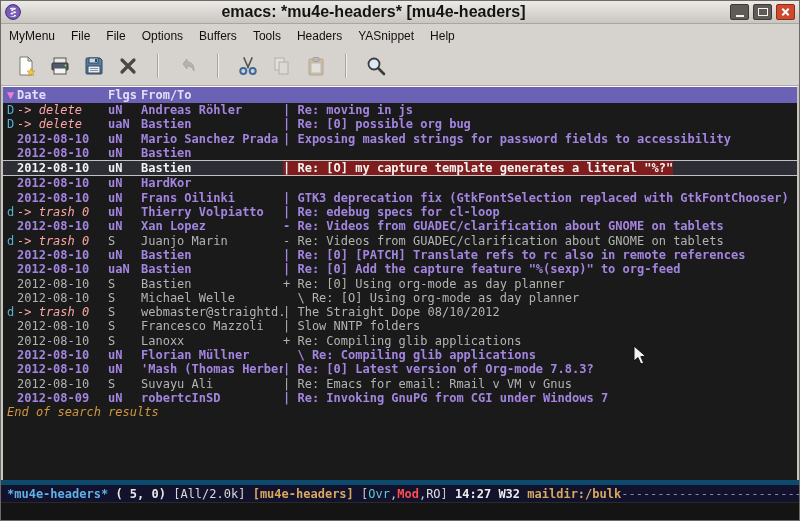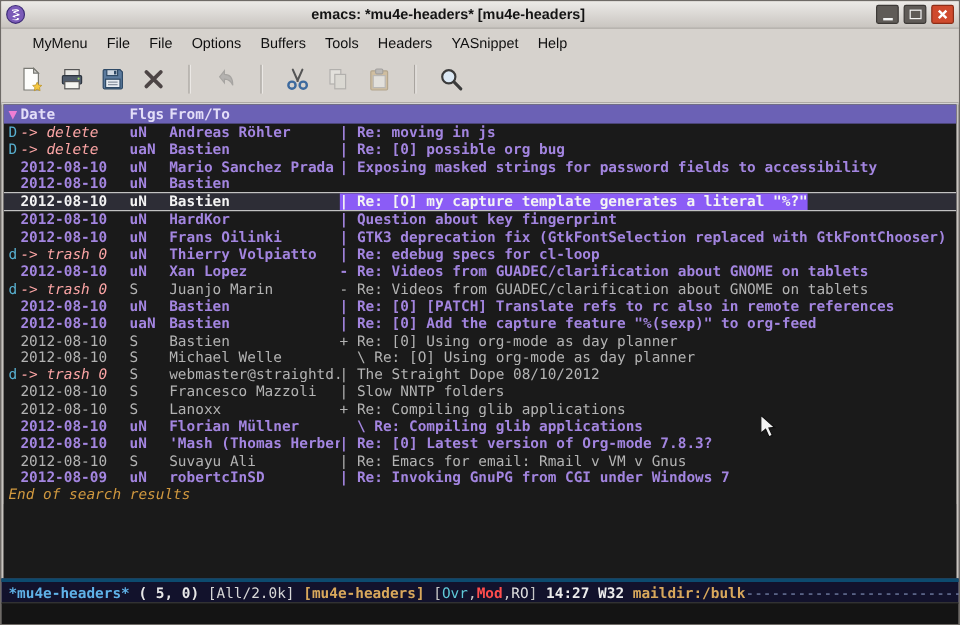--- a/index.html
+++ b/index.html
@@ -7,38 +7,38 @@
     position:relative;width:800px;height:521px;box-sizing:border-box;
     border:1px solid #6e6a66;background:#d6d2cd;
     display:flex;flex-direction:column;overflow:hidden;
     font-family:"DejaVu Sans Mono",monospace;
   }
   
   .titlebar{
     height:22px;flex:0 0 22px;display:flex;align-items:center;
     background:linear-gradient(#eceae7,#c9c5c0);
     border-bottom:1px solid #a9a5a0;padding:0 4px;
-    font-family:"Liberation Sans",sans-serif;font-size:12px;font-weight:bold;color:#141414;
+    font-family:"Liberation Sans",sans-serif;font-size:16px;font-weight:bold;color:#141414;
   }
   .titlebar .app-icon{width:16px;height:16px;flex:0 0 16px;}
   .titlebar .title{flex:1;text-align:center;white-space:nowrap;overflow:hidden;}
   .win-btn{width:17px;height:14px;margin-left:4px;display:flex;align-items:center;justify-content:center;
     background:#5f5b57;border:1px solid #3c3936;border-radius:2px;position:relative;}
   .win-btn.close{background:#cf4a2d;border-color:#8c2d17;}
   .win-btn .minbar{width:8px;height:2px;background:#f4f4f4;margin-top:7px;}
   .win-btn .maxbox{width:8px;height:6px;border:1.5px solid #f4f4f4;}
   .win-btn .xbars{position:absolute;inset:0;}
   .win-btn .xbars::before,.win-btn .xbars::after{
     content:"";position:absolute;left:3.5px;top:6px;width:9px;height:2px;background:#fff;}
   .win-btn .xbars::before{transform:rotate(45deg);}
   .win-btn .xbars::after{transform:rotate(-45deg);}
   
   .menubar{
     height:23px;flex:0 0 23px;display:flex;align-items:center;background:#d6d2cd;
-    font-family:"Liberation Sans",sans-serif;font-size:12px;color:#101010;padding-left:18px;
+    font-family:"Liberation Sans",sans-serif;font-size:12px;color:#101010;padding-left:0;
   }
   .menu-item{padding:4px 8px;cursor:default;}
   
   .toolbar{
     height:38px;flex:0 0 38px;display:flex;align-items:center;background:#d6d2cd;
     border-bottom:1px solid #aeaaa5;padding-left:8px;
   }
   .tool-btn{width:30px;height:30px;margin:0 2px;display:flex;align-items:center;justify-content:center;border-radius:3px;}
   .tool-btn.disabled{opacity:.45;}
   .tool-btn svg{width:22px;height:22px;}
@@ -62,27 +62,27 @@
   .msg-list{flex:0 0 auto;}
   .row{display:flex;height:14.3px;line-height:14.3px;font-size:12px;white-space:pre;}
   .row.unread{color:#a385e0;font-weight:bold;}
   .row.read{color:#b3b3b3;font-weight:normal;}
   .row .c-mark{color:#58b0d0;font-weight:normal;}
   .row.marked .c-date{color:#fca5a5;font-style:italic;font-weight:normal;}
   .row.current{
     background:#2d2d36;color:#f4f4f4;font-weight:bold;
     border-top:1px solid #c2c2c2;border-bottom:1px solid #c2c2c2;
   }
-  .row.current .c-subj .hl{background:#8b5cf6;}
+  .row.current .c-subj .hl{background:#7f1d1d;}
   .eob{height:14.3px;line-height:14.3px;font-size:12px;color:#d0983f;font-style:italic;padding-left:4px;}
   .filler{flex:1;background:#1a1a1a;}
   
   .modeline{
     height:17px;flex:0 0 17px;display:flex;align-items:center;background:#12122c;
-    border-top:3px solid #0c4a6e;font-size:12px;line-height:16px;white-space:pre;padding-left:6px;overflow:hidden;text-align:right;
+    border-top:5px solid #0c4a6e;font-size:12px;line-height:16px;white-space:pre;padding-left:6px;overflow:hidden;text-align:right;
   }
   .minibuffer{height:17px;flex:0 0 17px;background:#141414;border-top:1px solid #2a2a2a;}
   
   .mouse-cursor{position:absolute;left:632px;top:344px;width:15px;height:22px;pointer-events:none;}
 </style>
 </head>
 <body>
 
 <div class="window">
 
@@ -188,21 +188,21 @@
       <span class="c-date">Date</span>
       <span class="c-flags">Flgs</span>
       <span class="c-from">From/To</span>
     </div>
     <div class="msg-list">
         <div class="row unread marked"><span class="c-mark">D</span><span class="c-date">-&gt; delete</span><span class="c-flags">uN</span><span class="c-from">Andreas Röhler</span><span class="c-subj">| Re: moving in js</span></div>
         <div class="row unread marked"><span class="c-mark">D</span><span class="c-date">-&gt; delete</span><span class="c-flags">uaN</span><span class="c-from">Bastien</span><span class="c-subj">| Re: [0] possible org bug</span></div>
         <div class="row unread"><span class="c-mark"></span><span class="c-date">2012-08-10</span><span class="c-flags">uN</span><span class="c-from">Mario Sanchez Prada</span><span class="c-subj">| Exposing masked strings for password fields to accessibility</span></div>
         <div class="row unread"><span class="c-mark"></span><span class="c-date">2012-08-10</span><span class="c-flags">uN</span><span class="c-from">Bastien</span></div>
         <div class="row unread current"><span class="c-mark"></span><span class="c-date">2012-08-10</span><span class="c-flags">uN</span><span class="c-from">Bastien</span><span class="c-subj"><span class="hl">| Re: [O] my capture template generates a literal "%?"</span></span></div>
-        <div class="row unread"><span class="c-mark"></span><span class="c-date">2012-08-10</span><span class="c-flags">uN</span><span class="c-from">HardKor</span><span class="c-subj">| Question about key fingerprint</span></div>
+        <div class="row unread"><span class="c-mark"></span><span class="c-date">2012-08-10</span><span class="c-flags">uN</span><span class="c-from">HardKor</span></div>
         <div class="row unread"><span class="c-mark"></span><span class="c-date">2012-08-10</span><span class="c-flags">uN</span><span class="c-from">Frans Oilinki</span><span class="c-subj">| GTK3 deprecation fix (GtkFontSelection replaced with GtkFontChooser)</span></div>
         <div class="row unread marked"><span class="c-mark">d</span><span class="c-date">-&gt; trash 0</span><span class="c-flags">uN</span><span class="c-from">Thierry Volpiatto</span><span class="c-subj">| Re: edebug specs for cl-loop</span></div>
         <div class="row unread"><span class="c-mark"></span><span class="c-date">2012-08-10</span><span class="c-flags">uN</span><span class="c-from">Xan Lopez</span><span class="c-subj">- Re: Videos from GUADEC/clarification about GNOME on tablets</span></div>
         <div class="row read marked"><span class="c-mark">d</span><span class="c-date">-&gt; trash 0</span><span class="c-flags">S</span><span class="c-from">Juanjo Marin</span><span class="c-subj">- Re: Videos from GUADEC/clarification about GNOME on tablets</span></div>
         <div class="row unread"><span class="c-mark"></span><span class="c-date">2012-08-10</span><span class="c-flags">uN</span><span class="c-from">Bastien</span><span class="c-subj">| Re: [0] [PATCH] Translate refs to rc also in remote references</span></div>
         <div class="row unread"><span class="c-mark"></span><span class="c-date">2012-08-10</span><span class="c-flags">uaN</span><span class="c-from">Bastien</span><span class="c-subj">| Re: [0] Add the capture feature "%(sexp)" to org-feed</span></div>
         <div class="row read"><span class="c-mark"></span><span class="c-date">2012-08-10</span><span class="c-flags">S</span><span class="c-from">Bastien</span><span class="c-subj">+ Re: [0] Using org-mode as day planner</span></div>
         <div class="row read"><span class="c-mark"></span><span class="c-date">2012-08-10</span><span class="c-flags">S</span><span class="c-from">Michael Welle</span><span class="c-subj">  \ Re: [O] Using org-mode as day planner</span></div>
         <div class="row read marked"><span class="c-mark">d</span><span class="c-date">-&gt; trash 0</span><span class="c-flags">S</span><span class="c-from">webmaster@straightd...</span><span class="c-subj">| The Straight Dope 08/10/2012</span></div>
         <div class="row read"><span class="c-mark"></span><span class="c-date">2012-08-10</span><span class="c-flags">S</span><span class="c-from">Francesco Mazzoli</span><span class="c-subj">| Slow NNTP folders</span></div>

